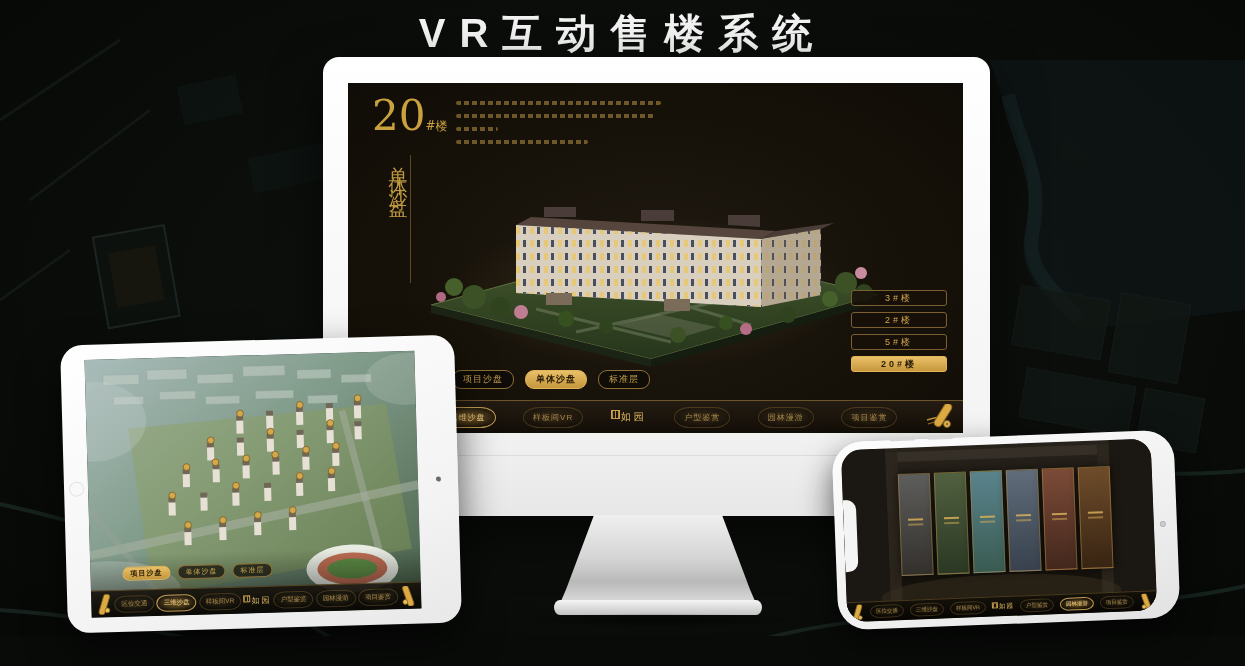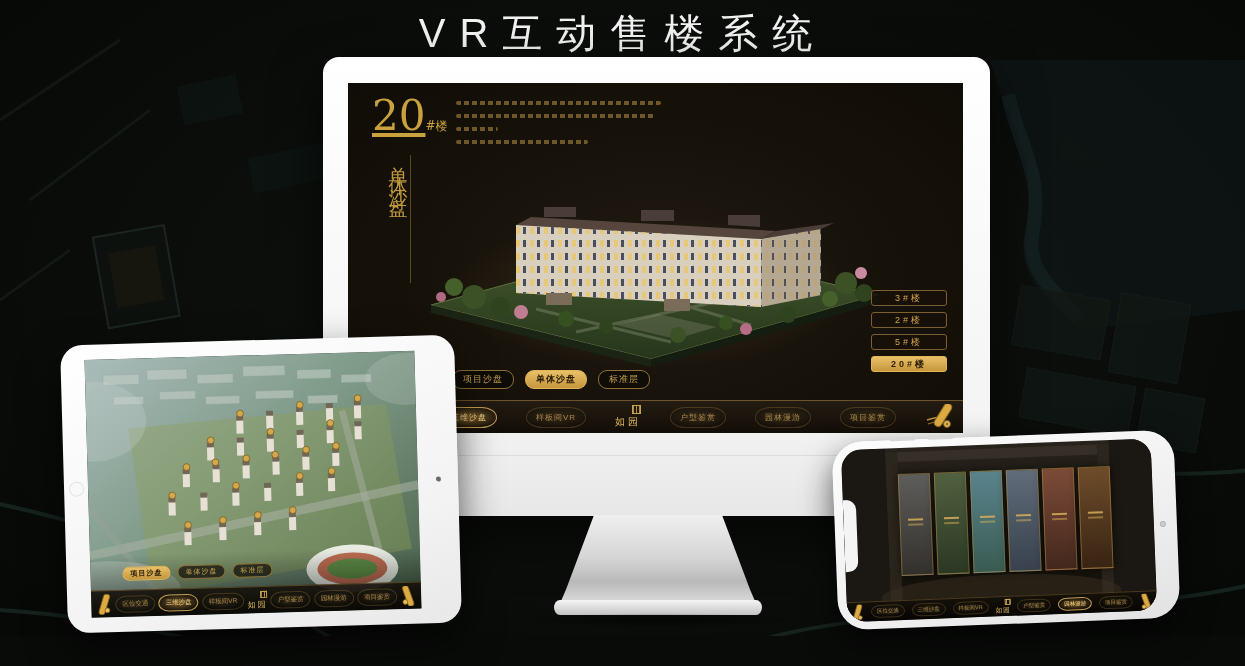--- a/index.html
+++ b/index.html
@@ -8,21 +8,21 @@
   #stage {
     position:relative; width:1245px; height:666px; overflow:hidden;
     background:radial-gradient(ellipse at 50% 45%, #10140f 0%, #0a0d0a 55%, #060806 100%);
   }
   
   .bg-svg { position:absolute; inset:0; }
 
   
   .page-title {
     position:absolute; top:6px; left:0; width:100%; text-align:center;
-    font-size:40px; font-weight:normal; color:#f2f2f2; letter-spacing:14px;
+    font-size:40px; font-weight:bold; color:#f2f2f2; letter-spacing:14px;
   }
 
   
   .monitor { position:absolute; left:323px; top:57px; width:667px; height:560px; }
   .monitor-body {
     position:absolute; left:0; top:0; width:667px; height:459px;
     background:linear-gradient(180deg,#ffffff 0%,#f4f4f4 78%,#e7e7e7 100%);
     border-radius:16px; box-shadow:0 20px 50px rgba(0,0,0,.6);
   }
   .monitor-chin-line { position:absolute; left:25px; right:27px; top:398px; height:1px; background:#dcdcdc; }
@@ -40,41 +40,41 @@
     background:radial-gradient(ellipse, rgba(0,0,0,.5), transparent 70%);
   }
   .monitor-screen {
     position:absolute; left:25px; top:26px; width:615px; height:350px;
     background:radial-gradient(ellipse at 50% 55%, #201a12 0%, #161108 60%, #100c07 100%);
     overflow:hidden;
   }
 
   
   .headline { position:absolute; left:24px; top:12px; color:#c9a23f; }
-  .headline-number { font-family:"DejaVu Serif", serif; font-size:42px; line-height:1; color:#c9a23f;text-decoration:underline; }
+  .headline-number { font-family:"DejaVu Serif", serif; font-size:42px; line-height:1; color:#c9a23f; }
   .headline-suffix { font-size:12px; font-family:"DejaVu Serif", serif; color:#c9a23f; }
   .headline-sub {
     position:absolute; left:38px; top:68px; writing-mode:vertical-rl;
     font-family:"DejaVu Serif", serif; font-size:19px; letter-spacing:11px; color:#c09a3e; height:150px;
   }
   .headline-rule { position:absolute; left:62px; top:72px; width:1px; height:128px; background:rgba(180,140,60,.45); }
 
   .desc { position:absolute; left:108px; top:18px; }
   .desc-line {
     height:4px; margin-bottom:9px; border-radius:2px;
     background:repeating-linear-gradient(90deg, rgba(185,145,65,.55) 0 5px, transparent 5px 8px);
   }
   .dl1 { width:205px; } .dl2 { width:198px; } .dl3 { width:42px; } .dl4 { width:132px; }
 
   .model-wrap { position:absolute; left:68px; top:64px; width:470px; height:240px; }
 
   
   .bld-buttons { position:absolute; right:16px; top:207px; display:flex; flex-direction:column; gap:6px; }
   .bld-btn {
-    width:76px; height:16px; font-size:9px; letter-spacing:3px; text-align:center; line-height:14px;
+    width:96px; height:16px; font-size:9px; letter-spacing:3px; text-align:center; line-height:14px;
     color:#d2a54b; background:rgba(22,16,9,.85); border:1px solid #7d6030; border-radius:3px; cursor:pointer;
     font-family:"Liberation Sans", sans-serif;
   }
   .bld-btn.active { background:linear-gradient(180deg,#e9c068,#c6973c); color:#2a1d07; font-weight:bold; border-color:#e2b558; }
 
   
   .floor-tabs { position:absolute; left:104px; bottom:44px; display:flex; gap:11px; }
   .floor-tab {
     padding:2px 10px; font-size:9px; letter-spacing:1px; border-radius:9px; cursor:pointer;
     border:1px solid #8d6f35; color:#c8a24d; background:rgba(14,11,7,.75);
@@ -90,21 +90,21 @@
   }
   .nav-item {
     font-size:8px; color:#a5884c; letter-spacing:1px; padding:4px 9px; white-space:nowrap; cursor:pointer;
     border:1px solid rgba(160,125,60,.32); border-radius:50%/90%;
     background:radial-gradient(ellipse at center, rgba(110,85,40,.30), rgba(0,0,0,0) 72%);
   }
   .nav-item.active {
     color:#f6d88d; border-color:rgba(225,180,95,.85);
     background:radial-gradient(ellipse at center, rgba(195,145,60,.6), rgba(60,40,15,.08) 78%);
   }
-  .nav-logo { display:flex; flex-direction:column; align-items:flex-end; gap:1px; cursor:default; }
+  .nav-logo { display:flex; flex-direction:row; align-items:flex-start; gap:1px; cursor:default; }
   .seal {
     width:9px; height:9px; border:1px solid #caa24d;
     background:repeating-linear-gradient(90deg, rgba(202,162,77,.85) 0 1px, transparent 1px 3px);
   }
   .logo-text { font-family:"DejaVu Serif", serif; font-size:10px; color:#dcb660; letter-spacing:3px; }
   .scroll-svg { display:block; }
 
   
   .tablet {
     position:absolute; left:64px; top:340px; width:394px; height:288px; transform:rotate(-1.6deg);

